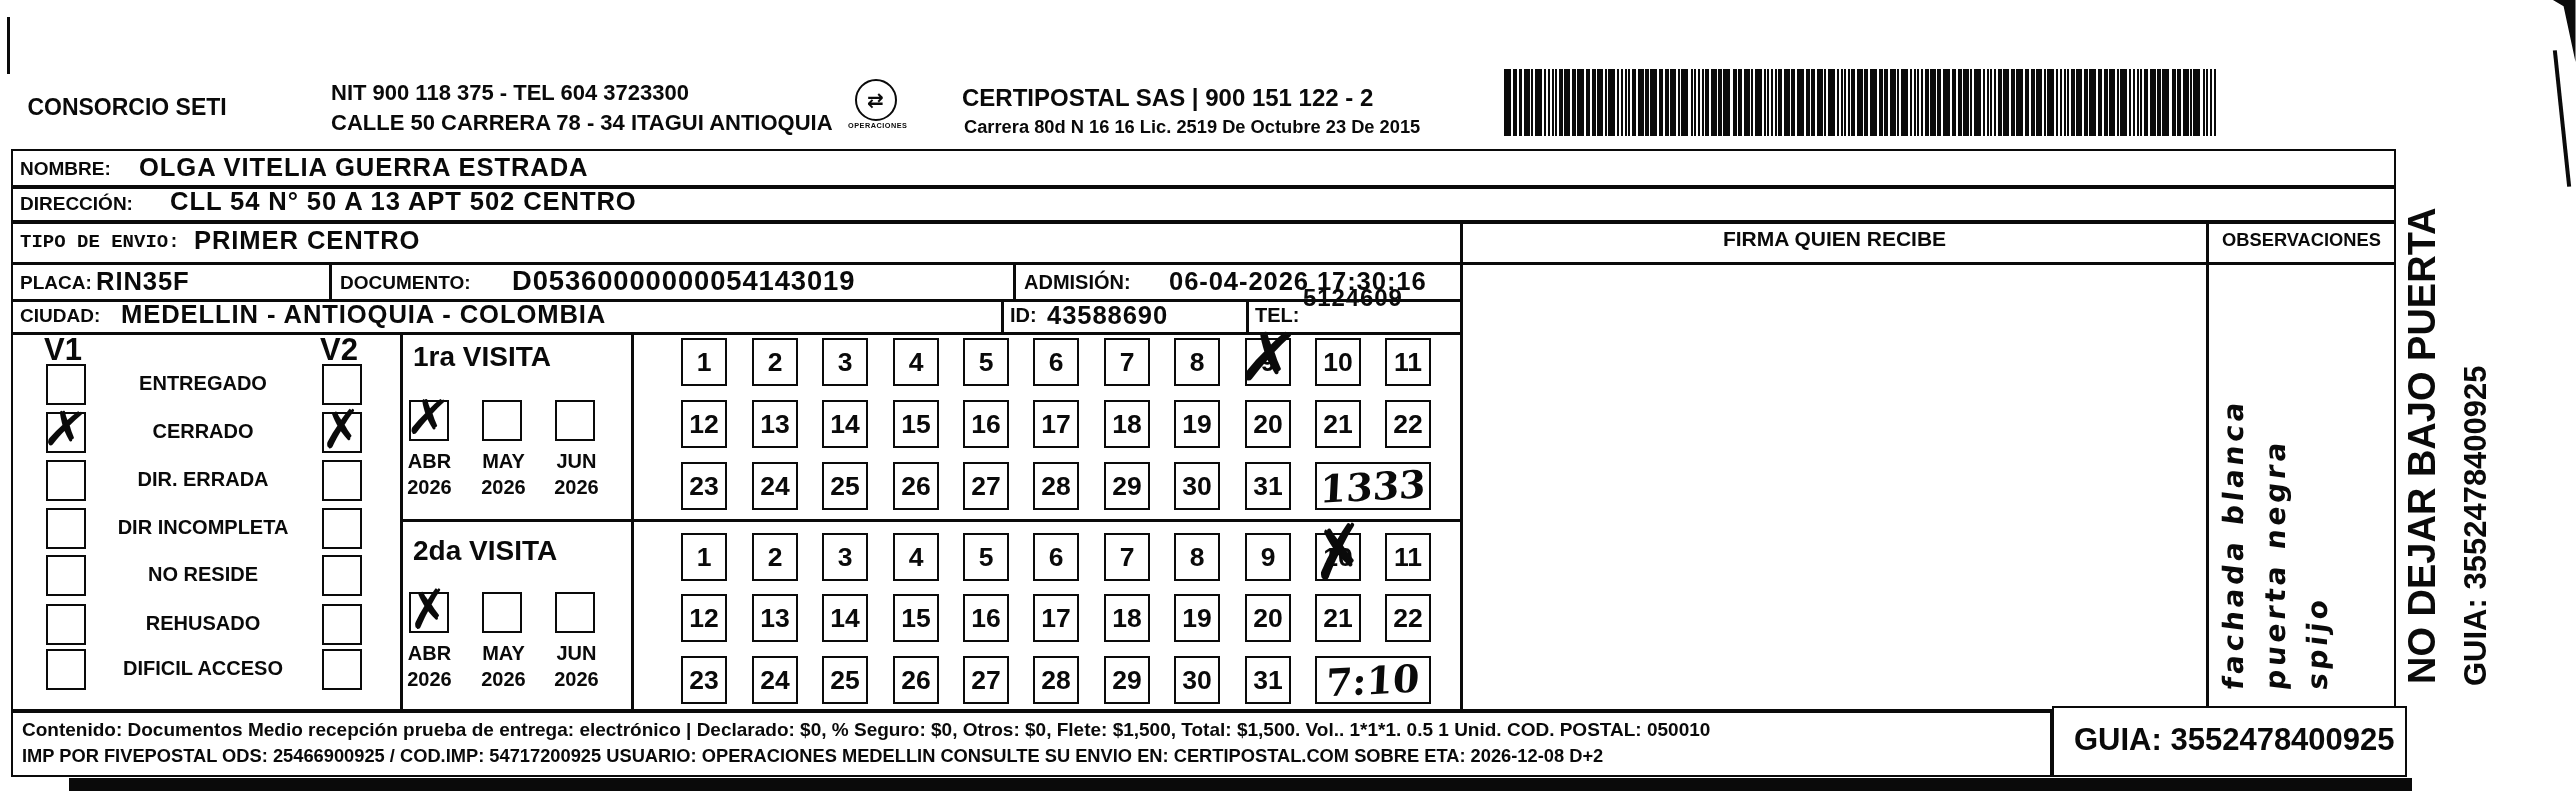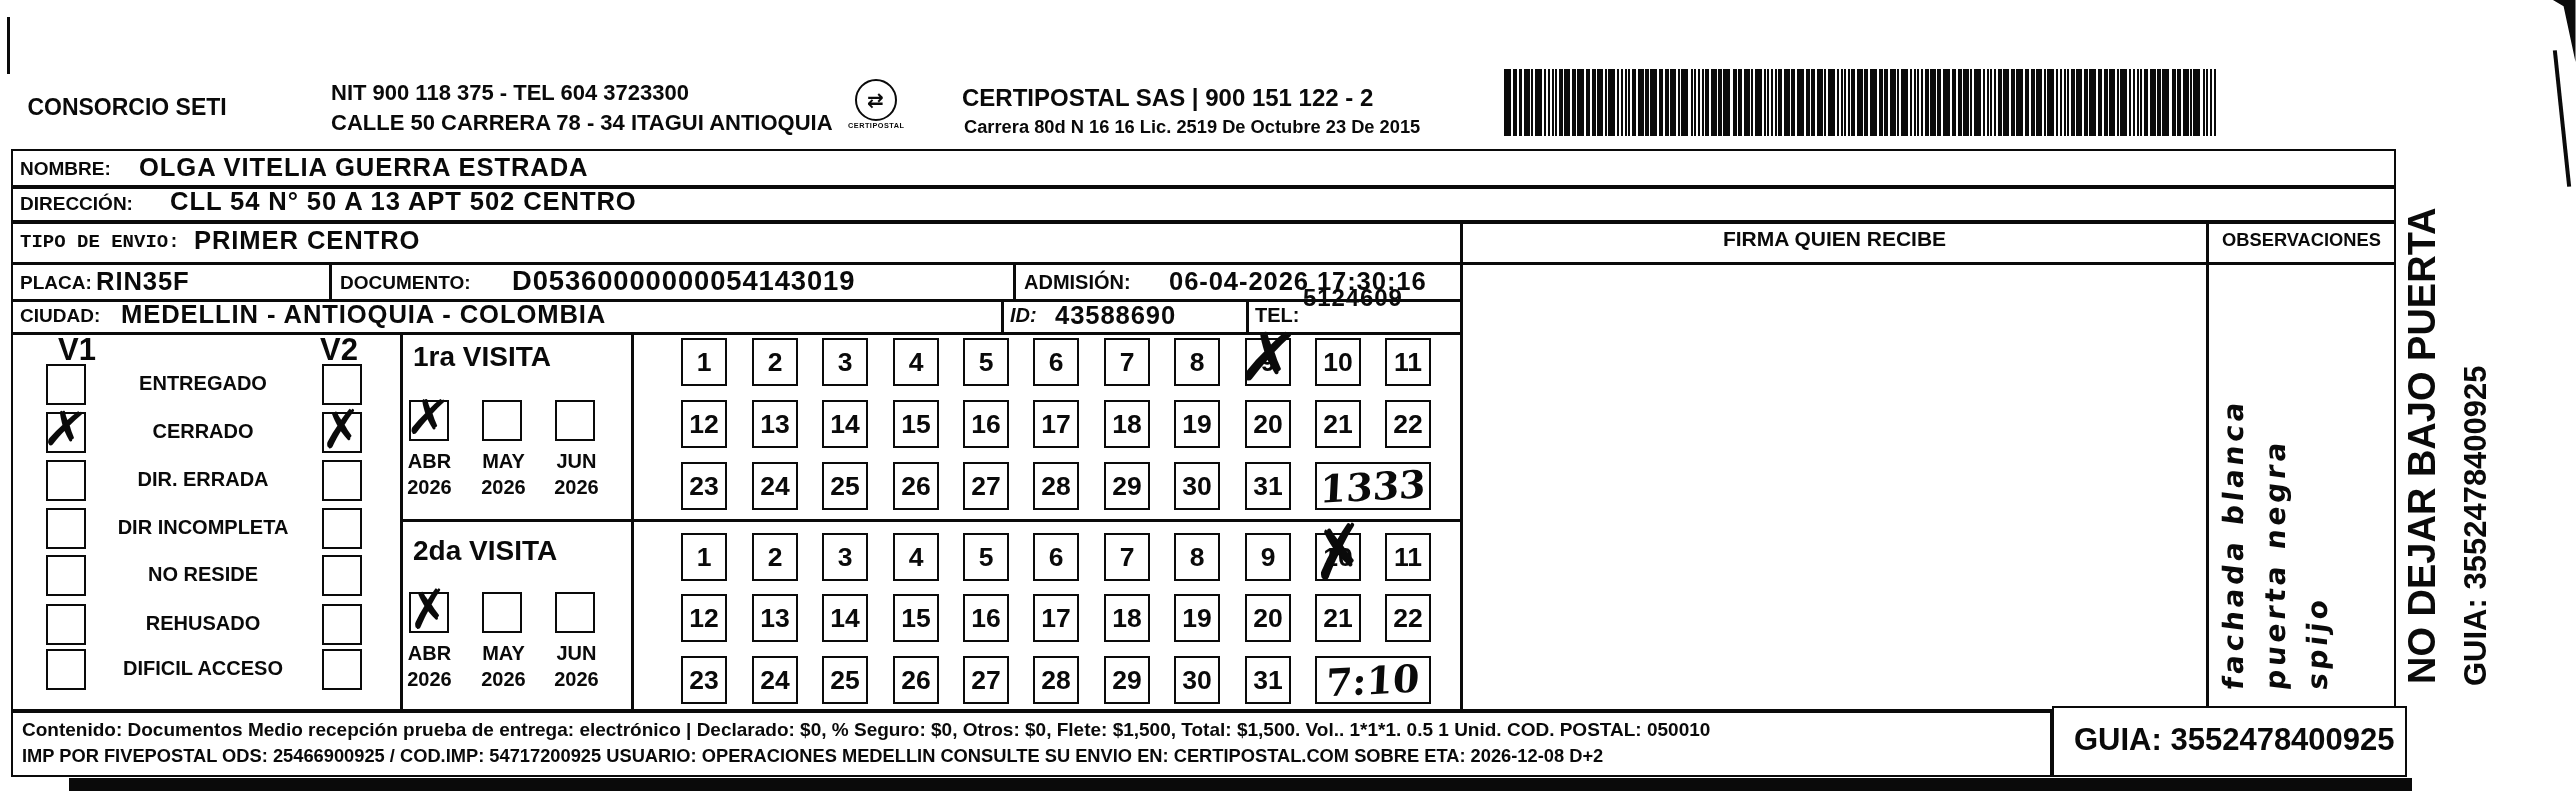--- a/index.html
+++ b/index.html
@@ -32,21 +32,21 @@
 <div class="ln" style="left:2560px;top:50px;width:3.7px;height:137px;transform:rotate(-6deg);"></div>
 <div class="ln" style="left:69px;top:778px;width:2343px;height:12.8px;"></div>
 
 <div class="abs lbl nowrap" style="left:27.4px;top:94px;font-size:23px;">CONSORCIO SETI</div>
 <div class="abs lbl nowrap" style="left:331px;top:80px;font-size:22px;">NIT 900 118 375 - TEL 604 3723300</div>
 <div class="abs lbl nowrap" style="left:331px;top:110px;font-size:22px;">CALLE 50 CARRERA 78 - 34 ITAGUI ANTIOQUIA</div>
 
 <div class="abs" style="left:848px;top:79px;width:55px;height:57px;">
   <div style="width:42px;height:42px;border:2.7px solid #0a0a0a;border-radius:50%;box-sizing:border-box;margin:0 auto;
               display:flex;align-items:center;justify-content:center;font-size:20px;font-weight:bold;font-family:'DejaVu Sans',sans-serif;">⇄</div>
-  <div style="font-size:7.3px;font-weight:bold;text-align:center;letter-spacing:0.5px;">CERTIPOSTAL</div>
+  <div style="font-size:7.3px;font-weight:bold;text-align:center;letter-spacing:0.5px;">OPERACIONES</div>
 </div>
 
 <div class="abs lbl nowrap" style="left:962px;top:84px;font-size:24px;">CERTIPOSTAL SAS | 900 151 122 - 2</div>
 <div class="abs nowrap" style="left:964px;top:116px;font-size:18.3px;font-weight:bold;">Carrera 80d N 16 16  Lic. 2519 De Octubre 23 De 2015</div>
 
 <div class="abs" id="barcode" style="left:1504px;top:69px;width:719px;height:67px;">
     <div style="position: absolute; left: 0px; top: 0px; width: 7.3px; height: 67px; background: rgb(10, 10, 10);"></div>
     <div style="position: absolute; left: 9.1px; top: 0px; width: 3.7px; height: 67px; background: rgb(10, 10, 10);"></div>
     <div style="position: absolute; left: 14.6px; top: 0px; width: 3.7px; height: 67px; background: rgb(10, 10, 10);"></div>
     <div style="position: absolute; left: 20px; top: 0px; width: 5.5px; height: 67px; background: rgb(10, 10, 10);"></div>
@@ -207,26 +207,26 @@
 
 <div class="abs lbl" style="left:20px;top:272px;font-size:19px;">PLACA:</div>
 <div class="abs val" style="left:96px;top:267px;font-size:25.6px;">RIN35F</div>
 <div class="abs lbl" style="left:340px;top:272px;font-size:19px;">DOCUMENTO:</div>
 <div class="abs val" style="left:512px;top:265px;font-size:27.4px;">D05360000000054143019</div>
 <div class="abs lbl" style="left:1024px;top:271px;font-size:20px;">ADMISIÓN:</div>
 <div class="abs val" style="left:1169px;top:267px;font-size:25.6px;">06-04-2026 17:30:16</div>
 
 <div class="abs lbl" style="left:20px;top:305px;font-size:19px;">CIUDAD:</div>
 <div class="abs val" style="left:121px;top:300px;font-size:25.6px;">MEDELLIN - ANTIOQUIA - COLOMBIA</div>
-<div class="abs lbl" style="left:1010px;top:304px;font-size:20px;font-style:italic;">ID:</div>
-<div class="abs val" style="left:1047px;top:301px;font-size:25.6px;margin-left:8px;">43588690</div>
+<div class="abs lbl" style="left:1010px;top:304px;font-size:20px;">ID:</div>
+<div class="abs val" style="left:1047px;top:301px;font-size:25.6px;">43588690</div>
 <div class="abs lbl" style="left:1255px;top:304px;font-size:20px;">TEL:</div>
 <div class="abs val" style="left:1303px;top:284px;font-size:24px;">5124609</div>
 
-<div class="abs lbl" style="left:58px;top:332px;font-size:31px;">V1</div>
+<div class="abs lbl" style="left:44px;top:332px;font-size:31px;">V1</div>
 <div class="abs lbl" style="left:320px;top:332px;font-size:31px;">V2</div>
 <div id="status-block">
     <div class="chk" style="left: 46px; top: 364px;"></div>
     <div class="abs ctr lbl" style="left: 91px; top: 372px; width: 224px; font-size: 20px;">ENTREGADO</div>
     <div class="chk" style="left: 322px; top: 364px;"></div>
     <div class="chk" style="left: 46px; top: 412px;"></div>
     <div class="abs ctr lbl" style="left: 91px; top: 420px; width: 224px; font-size: 20px;">CERRADO</div>
     <div class="chk" style="left: 322px; top: 412px;"></div>
     <div class="xmark" style="left: 44px; top: 404px; font-size: 51px; transform: rotate(8deg);">✗</div>
     <div class="xmark" style="left: 320px; top: 404px; font-size: 51px; transform: rotate(-5deg);">✗</div>

